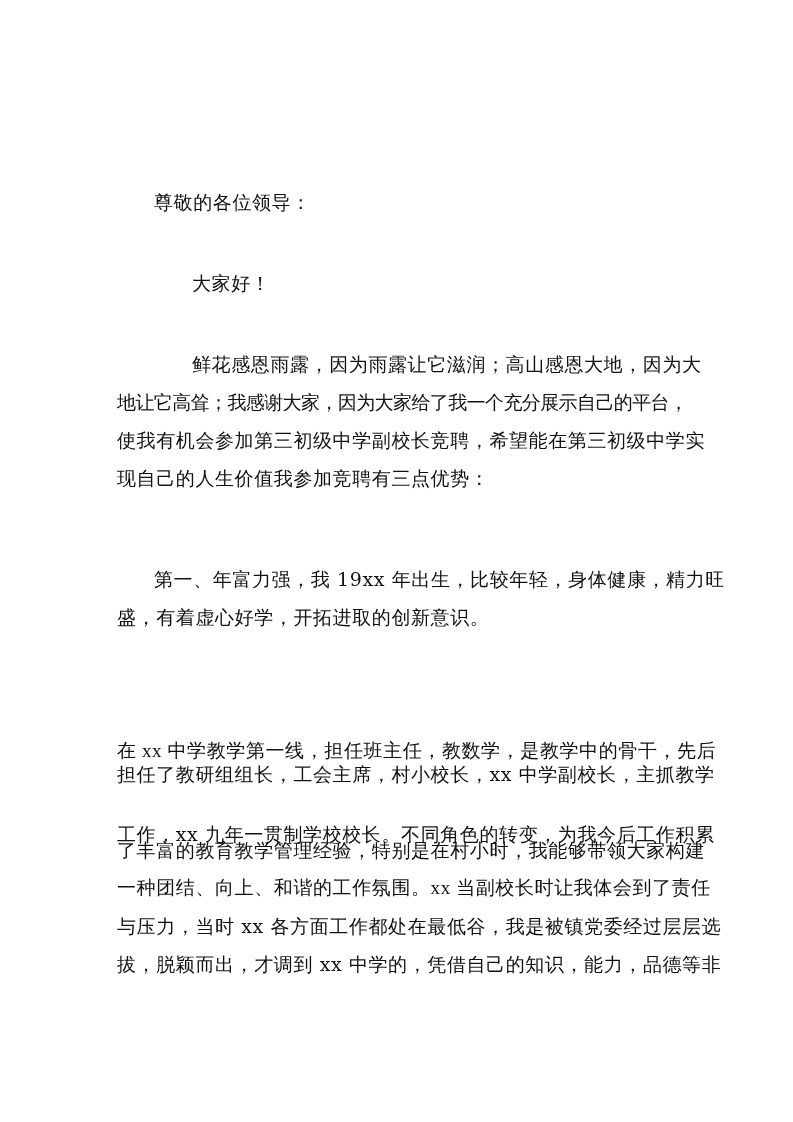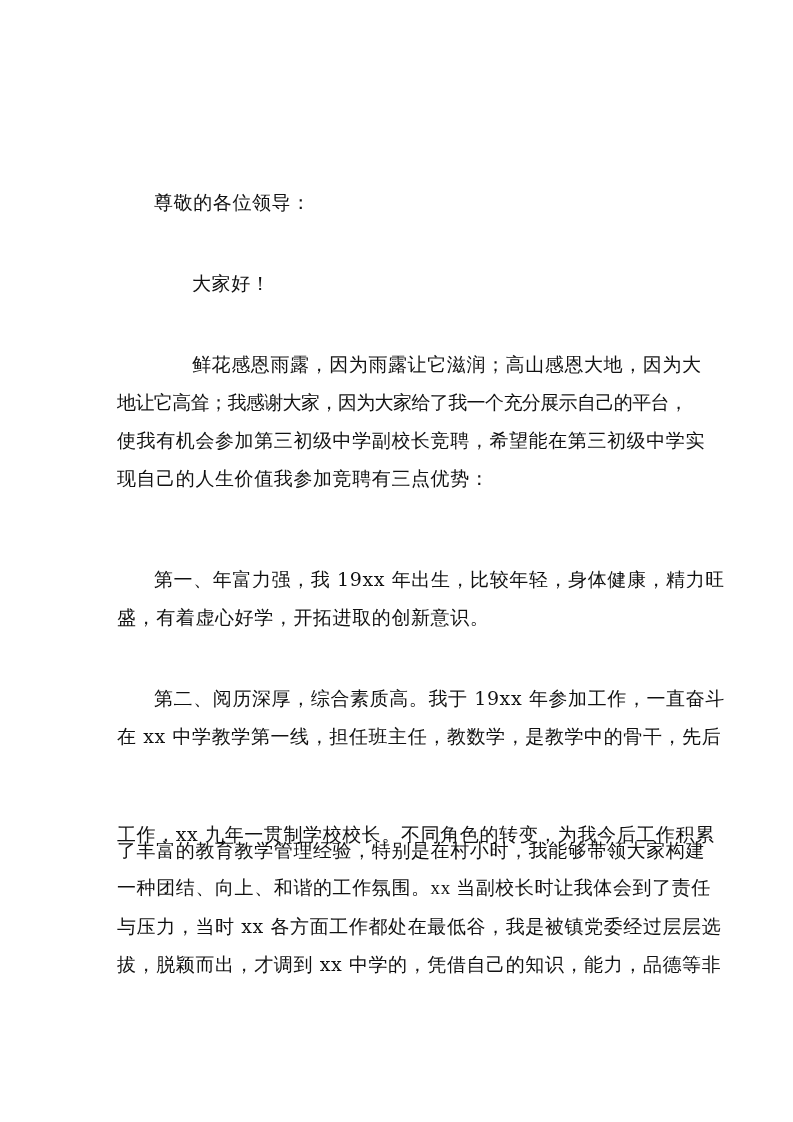--- a/index.html
+++ b/index.html
@@ -16,20 +16,20 @@
   <div class="line" style="left:192px; top:271px;text-align:center;">大家好！</div>
 
   <div class="line" style="left:192px; top:352px;">鲜花感恩雨露，因为雨露让它滋润；高山感恩大地，因为大</div>
   <div class="line" style="top:390px; letter-spacing:-0.6px;">地让它高耸；我感谢大家，因为大家给了我一个充分展示自己的平台，</div>
   <div class="line" style="top:428px;">使我有机会参加第三初级中学副校长竞聘，希望能在第三初级中学实</div>
   <div class="line" style="top:466px;">现自己的人生价值我参加竞聘有三点优势：</div>
 
   <div class="line" style="left:154px; top:567px;">第一、年富力强，我 19xx 年出生，比较年轻，身体健康，精力旺</div>
   <div class="line" style="top:605px;">盛，有着虚心好学，开拓进取的创新意识。</div>
 
-  <div class="line" style="left:154px; top:686px;">第二、阅历深厚，综合素质高。我于 19xx 年参加工作，一直奋斗</div>
-  <div class="line" style="top:724px;">在 xx 中学教学第一线，担任班主任，教数学，是教学中的骨干，先后</div>
+  <div class="line" style="top:739px;font-family:Liberation Serif, serif;">在 xx 中学教学第一线，担任班主任，教数学，是教学中的骨干，先后</div>
+  <div class="line" style="top:762px;">担任了教研组组长，工会主席，村小校长，xx 中学副校长，主抓教学</div>
   <div class="line" style="top:822px;">工作，xx 九年一贯制学校校长。不同角色的转变，为我今后工作积累</div>
   <div class="line" style="top:838px;">了丰富的教育教学管理经验，特别是在村小时，我能够带领大家构建</div>
   <div class="line" style="top:876px;font-family:Liberation Serif, serif;">一种团结、向上、和谐的工作氛围。xx 当副校长时让我体会到了责任</div>
   <div class="line" style="top:914px;">与压力，当时 xx 各方面工作都处在最低谷，我是被镇党委经过层层选</div>
   <div class="line" style="top:952px;">拔，脱颖而出，才调到 xx 中学的，凭借自己的知识，能力，品德等非</div>
 </div>
 
 </body></html>

